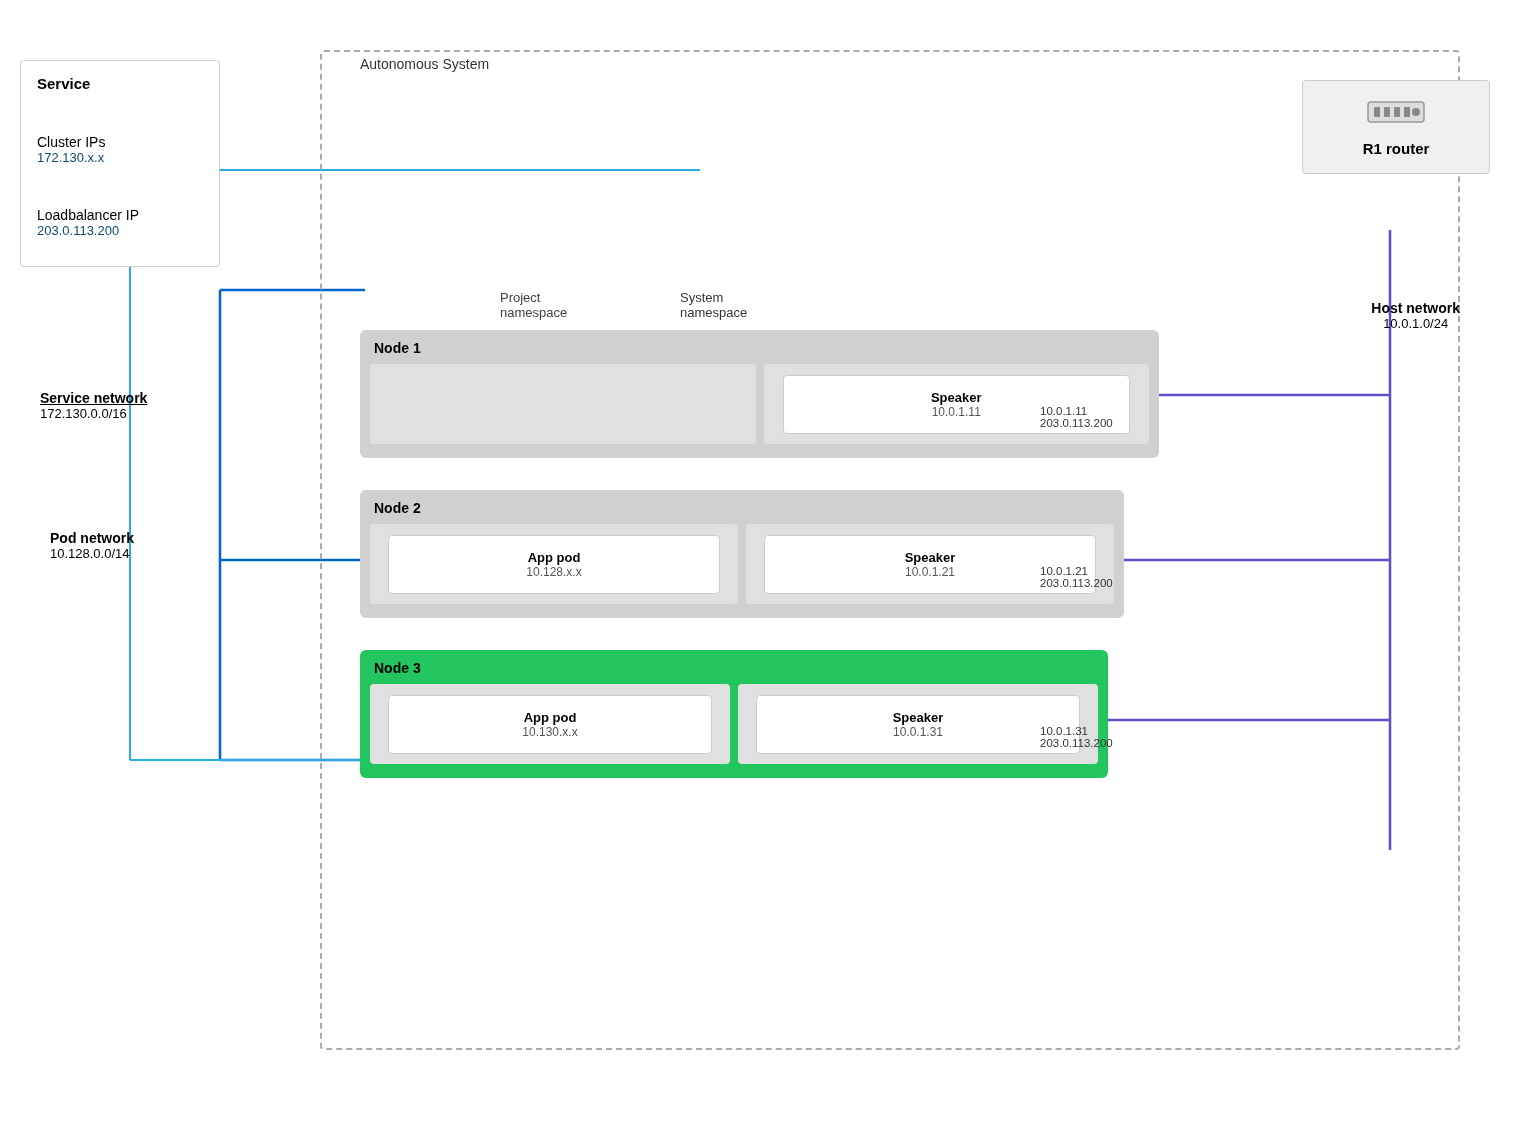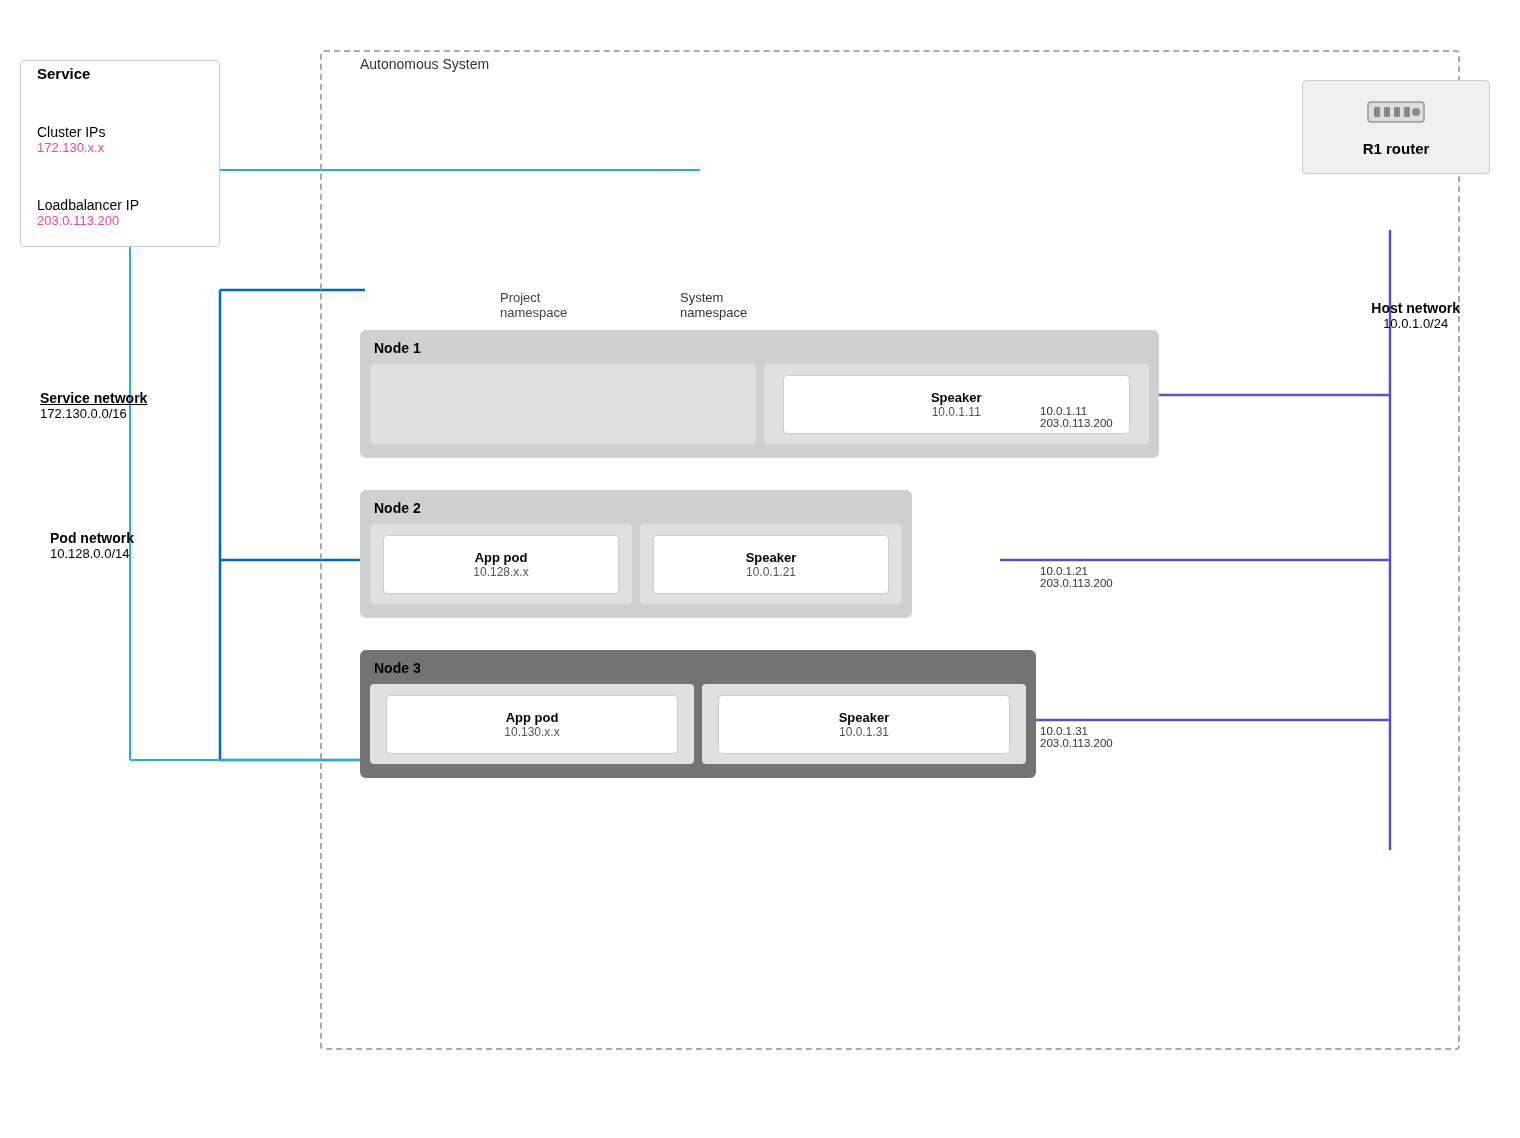--- a/index.html
+++ b/index.html
@@ -20,38 +20,38 @@
 
     
     .service-box {
       position: absolute;
       top: 60px;
       left: 20px;
       width: 200px;
       background: #fff;
       border: 1.5px solid #ccc;
       border-radius: 4px;
-      padding: 4px 16px;
+      padding: 14px 16px;
     }
     .service-box .title {
       font-weight: 700;
       font-size: 15px;
       margin-bottom: 10px;
     }
     .service-item {
       margin-bottom: 14px;
     }
     .service-item .label {
       font-size: 14px;
       font-weight: 400;
       margin-top: 42px;
     }
     .service-item .value {
       font-size: 13px;
-      color: #ec4899;
+      color: #0c4a6e;
     }
 
     
     .autonomous-system {
       position: absolute;
       top: 50px;
       left: 320px;
       width: 1140px;
       height: 1000px;
       border: 2px dashed #aaa;
@@ -298,39 +298,39 @@
 
       <div class="node-slot" style="background:#e0e0e0; min-height:80px; flex:1; border-radius:4px; display:flex; align-items:center; justify-content:center;">
         <div class="pod-box" style="width:90%; margin:8px;">
           <div class="pod-name">Speaker</div>
           <div class="pod-ip">10.0.1.11</div>
         </div>
       </div>
     </div>
   </div>
 
-  <div class="node-area node2" style="position:absolute; left:360px; top:490px; width:552px; background:#d0d0d0; border-radius:6px; padding:10px 10px 14px 10px;">
+  <div class="node-area node2" style="position:absolute; left:360px; top:490px; width:764px; background:#d0d0d0; border-radius:6px; padding:10px 10px 14px 10px;">
     <div class="node-label">Node 2</div>
     <div class="node-inner">
       <div class="node-slot" style="background:#e0e0e0; min-height:80px; flex:1; border-radius:4px; display:flex; align-items:center; justify-content:center;">
         <div class="pod-box" style="width:90%; margin:8px;">
           <div class="pod-name">App pod</div>
           <div class="pod-ip">10.128.x.x</div>
         </div>
       </div>
       <div class="node-slot" style="background:#e0e0e0; min-height:80px; flex:1; border-radius:4px; display:flex; align-items:center; justify-content:center;">
         <div class="pod-box" style="width:90%; margin:8px;">
           <div class="pod-name">Speaker</div>
           <div class="pod-ip">10.0.1.21</div>
         </div>
       </div>
     </div>
   </div>
 
-  <div class="node-area node3" style="position:absolute; left:360px; top:650px; width:676px; background:#737373; border-radius:6px; padding:10px 10px 14px 10px;">
+  <div class="node-area node3" style="position:absolute; left:360px; top:650px; width:748px; background:#22c55e; border-radius:6px; padding:10px 10px 14px 10px;">
     <div class="node-label">Node 3</div>
     <div class="node-inner">
       <div class="node-slot" style="background:#e0e0e0; min-height:80px; flex:1; border-radius:4px; display:flex; align-items:center; justify-content:center;">
         <div class="pod-box" style="width:90%; margin:8px;">
           <div class="pod-name">App pod</div>
           <div class="pod-ip">10.130.x.x</div>
         </div>
       </div>
       <div class="node-slot" style="background:#e0e0e0; min-height:80px; flex:1; border-radius:4px; display:flex; align-items:center; justify-content:center;">
         <div class="pod-box" style="width:90%; margin:8px;">

